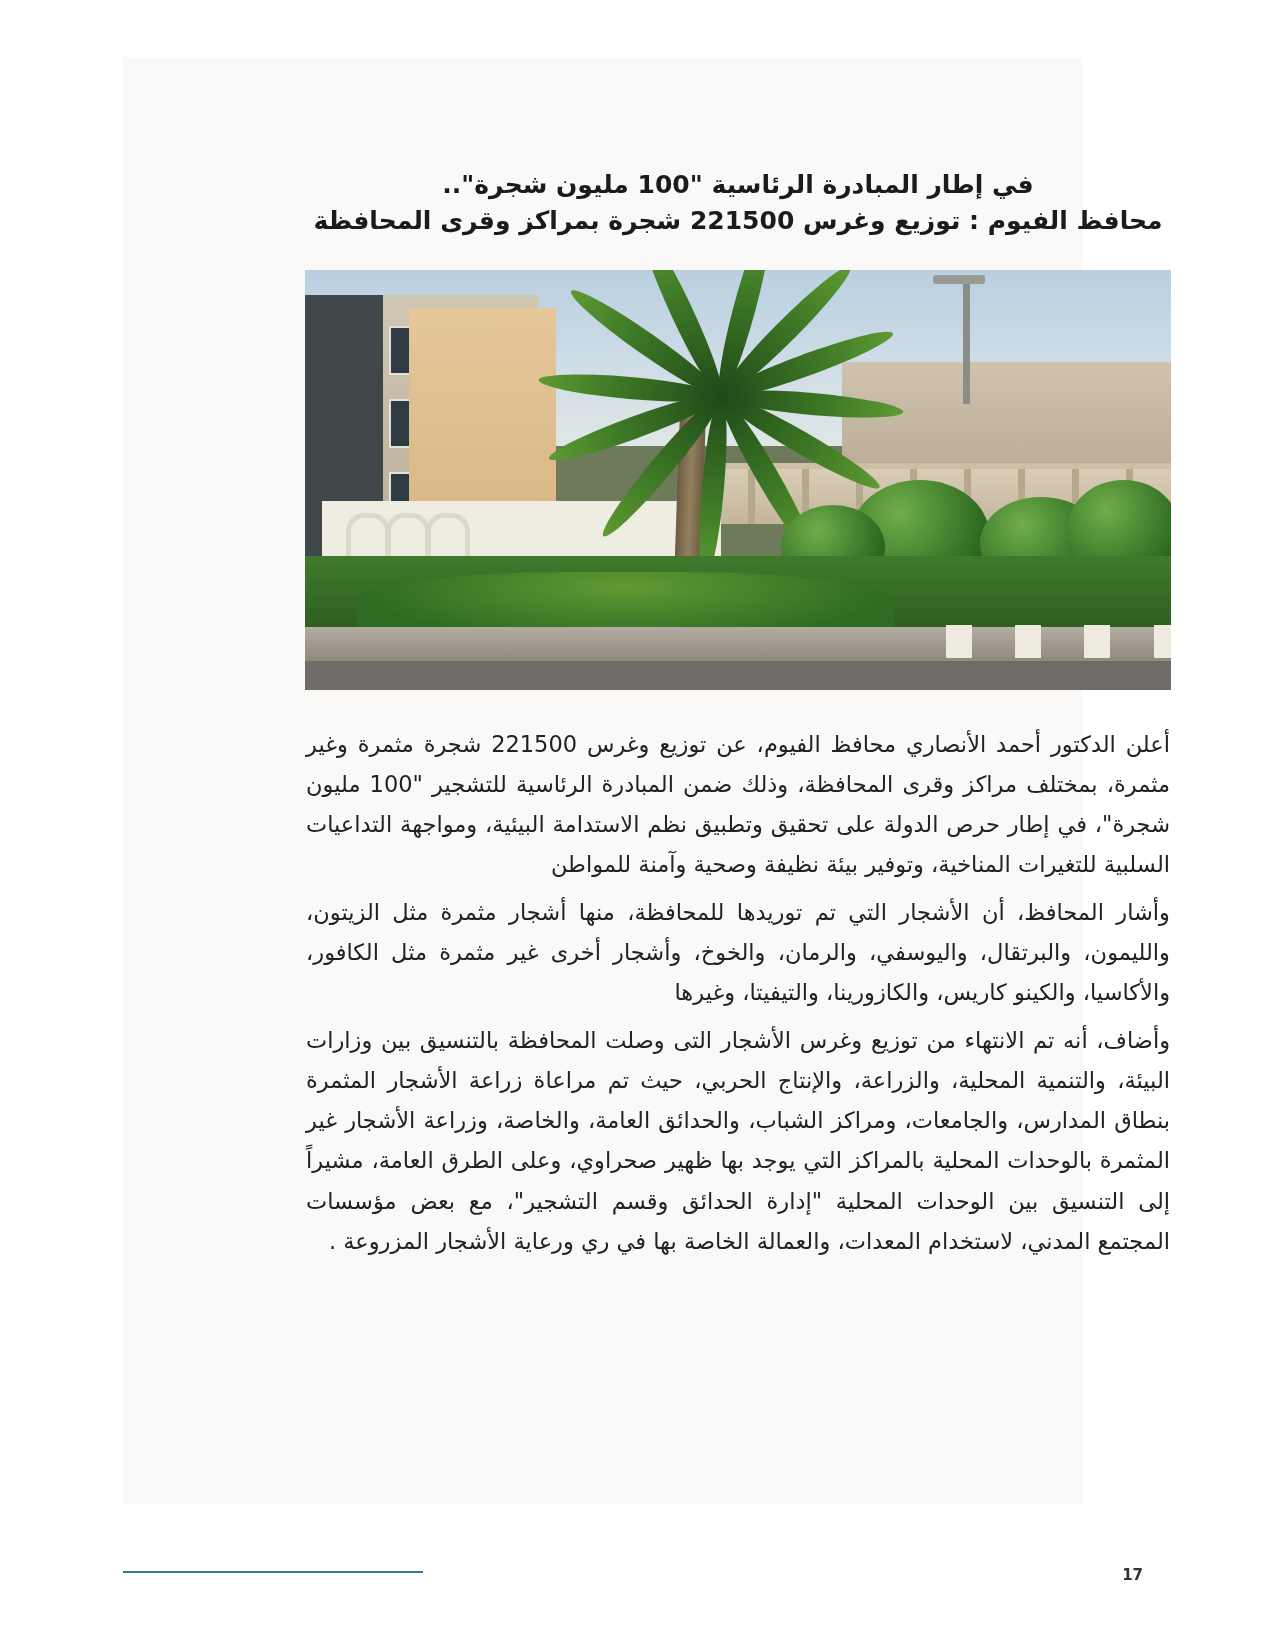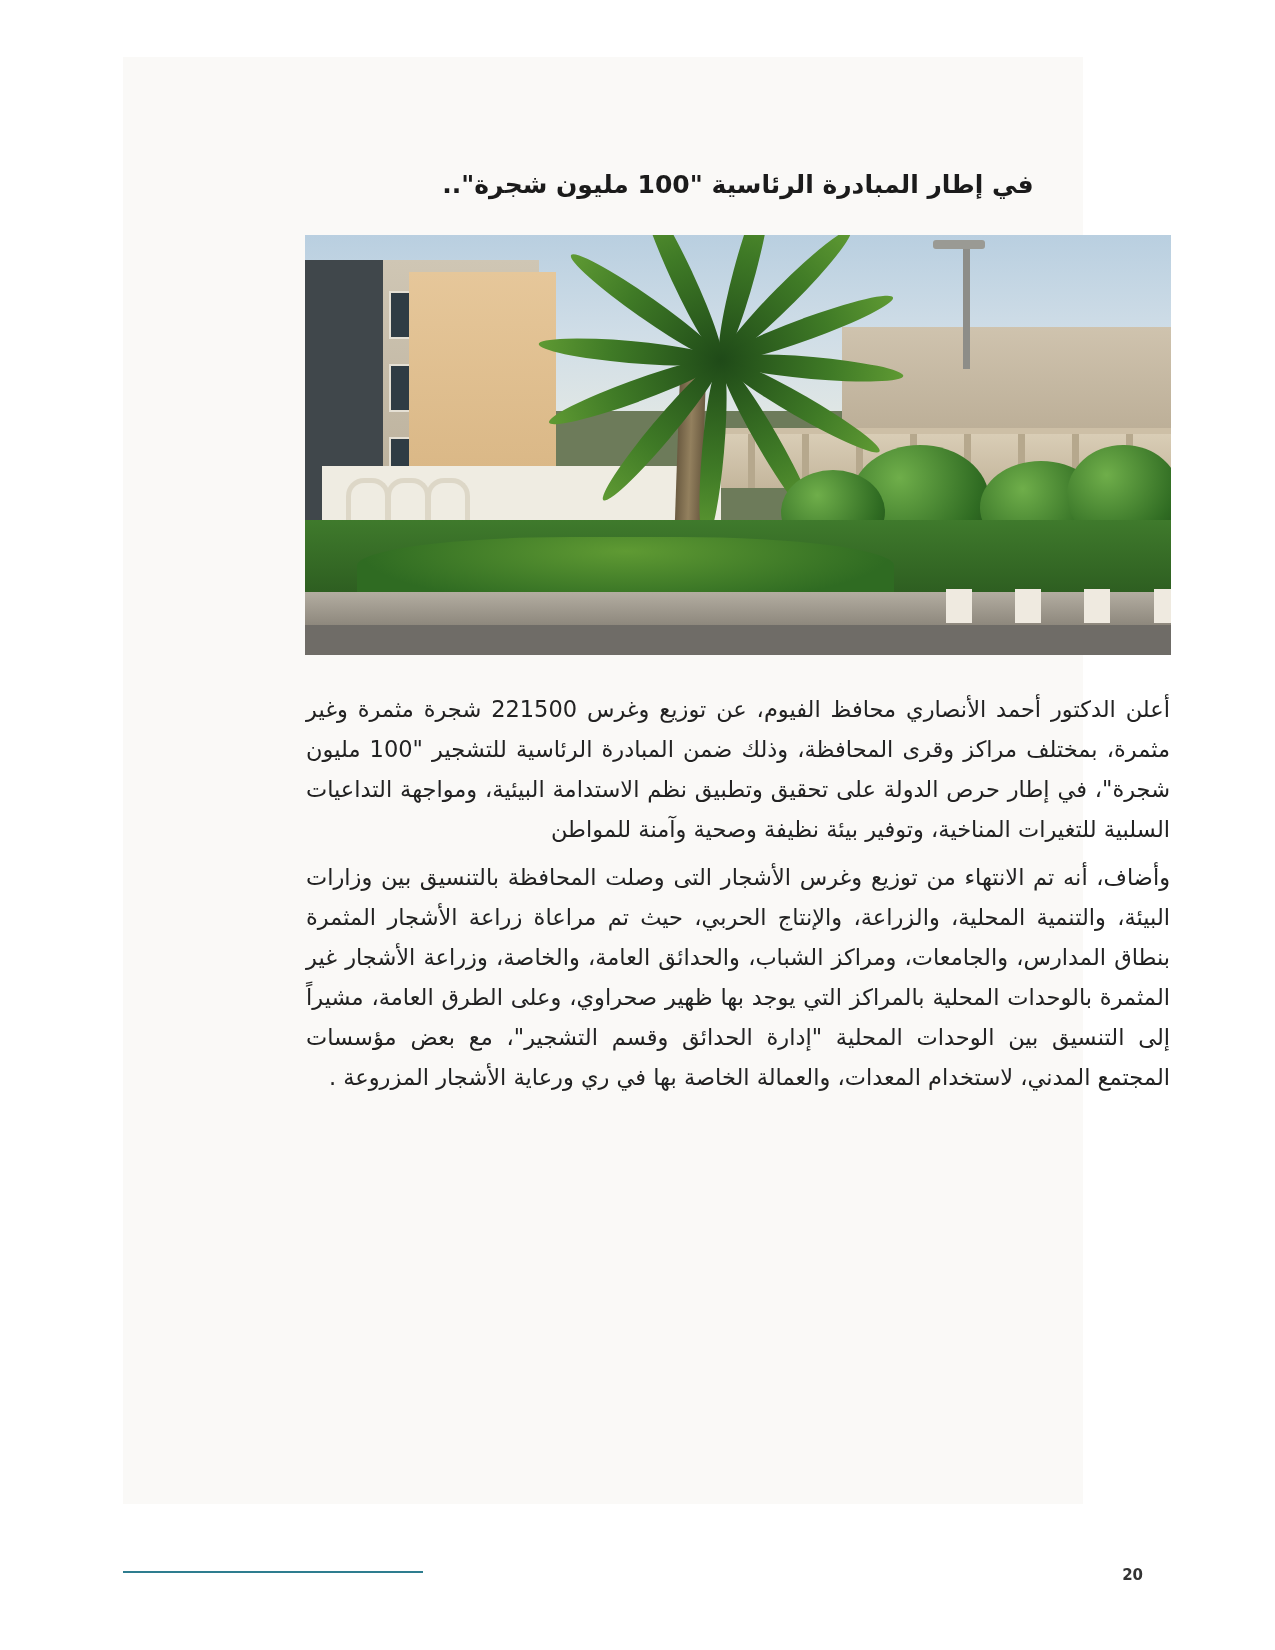--- a/index.html
+++ b/index.html
@@ -229,20 +229,21 @@
 <body>
 
 <div class="page">
 
   <div class="content-panel">
 
     <div class="article">
 
       <div class="headline">
         <span class="line1">في إطار المبادرة الرئاسية "100 مليون شجرة"..</span>
+        <span class="line2">محافظ الفيوم : توزيع وغرس 221500 شجرة بمراكز وقرى المحافظة</span>
       </div>
 
       <div class="photo-wrap">
         <div class="photo">
           <div class="sky"></div>
 
           <div class="bld-left">
             <div class="win" style="left:36%;top:12%;width:16%;height:17%;"></div>
             <div class="win" style="left:60%;top:12%;width:16%;height:17%;"></div>
             <div class="win" style="left:36%;top:40%;width:16%;height:17%;"></div>
@@ -302,22 +303,23 @@
             <div class="stripe" style="left:82%"></div>
             <div class="stripe" style="left:90%"></div>
             <div class="stripe" style="left:98%"></div>
           </div>
           <div class="road"></div>
         </div>
       </div>
 
       <div class="body-text">
         <p>أعلن الدكتور أحمد الأنصاري محافظ الفيوم، عن توزيع وغرس 221500 شجرة مثمرة وغير مثمرة، بمختلف مراكز وقرى المحافظة، وذلك ضمن المبادرة الرئاسية للتشجير "100 مليون شجرة"، في إطار حرص الدولة على تحقيق وتطبيق نظم الاستدامة البيئية، ومواجهة التداعيات السلبية للتغيرات المناخية، وتوفير بيئة نظيفة وصحية وآمنة للمواطن</p>
+        <p>وأشار المحافظ، أن الأشجار التي تم توريدها للمحافظة، منها أشجار مثمرة مثل الزيتون، والليمون، والبرتقال، واليوسفي، والرمان، والخوخ، وأشجار أخرى غير مثمرة مثل الكافور، والأكاسيا، والكينو كاريس، والكازورينا، والتيفيتا، وغيرها</p>
         <p>وأضاف، أنه تم الانتهاء من توزيع وغرس الأشجار التى وصلت المحافظة بالتنسيق بين وزارات البيئة، والتنمية المحلية، والزراعة، والإنتاج الحربي، حيث تم مراعاة زراعة الأشجار المثمرة بنطاق المدارس، والجامعات، ومراكز الشباب، والحدائق العامة، والخاصة، وزراعة الأشجار غير المثمرة بالوحدات المحلية بالمراكز التي يوجد بها ظهير صحراوي، وعلى الطرق العامة، مشيراً إلى التنسيق بين الوحدات المحلية "إدارة الحدائق وقسم التشجير"، مع بعض مؤسسات المجتمع المدني، لاستخدام المعدات، والعمالة الخاصة بها في ري ورعاية الأشجار المزروعة .</p>
       </div>
 
     </div>
   </div>
 
   <div class="footer-rule"></div>
-  <div class="page-number">20</div>
+  <div class="page-number">17</div>
 
 </div>
 
 </body></html>

